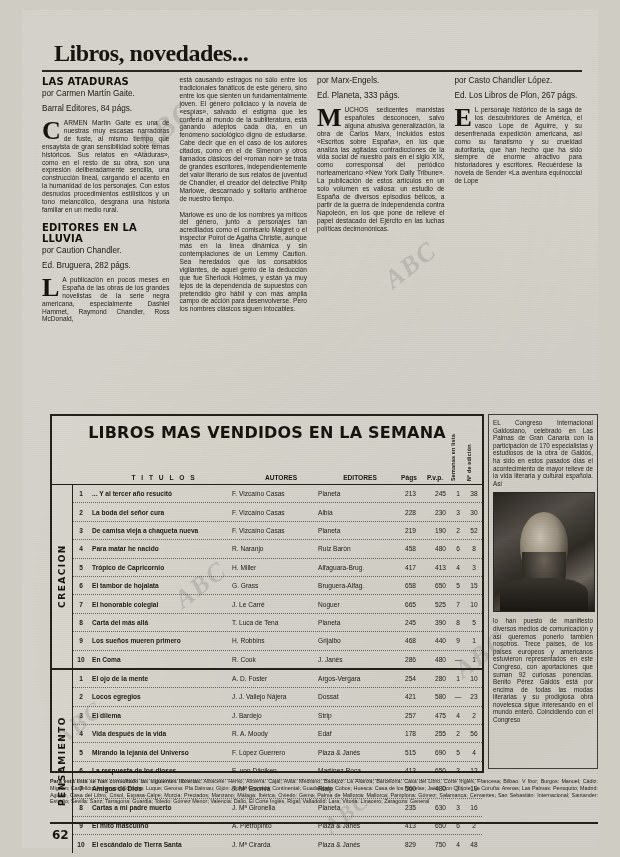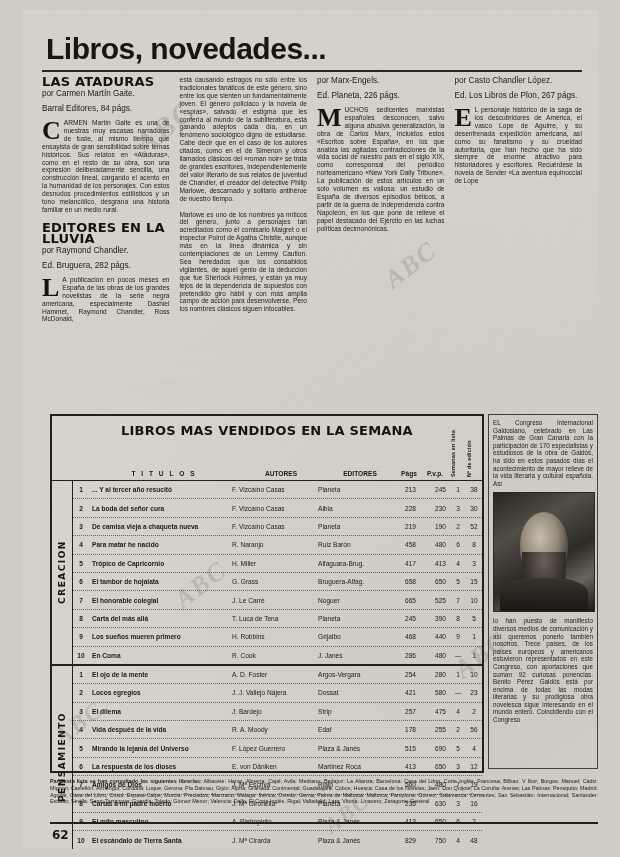--- a/index.html
+++ b/index.html
@@ -16,38 +16,38 @@
       font-family:"Liberation Serif",serif;font-style:italic;font-weight:bold;
       font-size:30px;letter-spacing:2px;transform:rotate(-38deg);}
   .wm1{left:110px;top:100px;}
   .wm2{left:360px;top:240px;font-size:26px;}
   .wm3{left:150px;top:560px;font-size:26px;}
   .wm4{left:430px;top:630px;font-size:26px;}
   .wm5{left:30px;top:700px;font-size:24px;}
   .wm6{left:300px;top:790px;font-size:22px;}
 
   .masthead{position:absolute;left:20px;top:18px;width:540px;}
-  .masthead h1{margin:4px;font-size:30px;font-weight:bold;letter-spacing:-.5px;color:#17150f;
-    font-family:Liberation Sans, sans-serif;}
+  .masthead h1{margin:12px;font-size:24px;font-weight:bold;letter-spacing:-.5px;color:#17150f;
+    font-family:Liberation Serif, serif;}
   .rule-top{position:absolute;left:20px;top:60px;width:540px;height:2px;background:#2a271f;}
 
   .cols{position:absolute;left:20px;top:66px;width:540px;height:330px;display:flex;gap:10px;}
   .col{width:128px;position:relative;}
-  .sec-h{font-size:13px;font-weight:bold;color:#141209;letter-spacing:.2px;line-height:11px;
+  .sec-h{font-size:10px;font-weight:bold;color:#141209;letter-spacing:.2px;line-height:11px;
          font-family:"DejaVu Sans",sans-serif;margin:0 0 2px 0;}
   .sec-sub{font-size:8.2px;color:#1d1a12;line-height:10px;margin:0 0 5px 0;}
   .body-t{font-size:6.6px;line-height:7.9px;text-align:justify;color:#201d15;
           font-family:"Liberation Sans",sans-serif;hyphens:auto;}
   .dropcap{float:left;font-family:"Liberation Serif",serif;font-weight:bold;
            font-size:26px;line-height:21px;padding:1px 3px 0 0;color:#15130c;}
   .spacer{height:8px;}
 
   .tablebox{position:absolute;left:28px;top:404px;width:430px;height:355px;
             border:2px solid #24211a;background:#d9d6ce;}
-  .tbl-title{text-align:center;font-size:13px;font-weight:bold;color:#16140d;
+  .tbl-title{text-align:center;font-size:16px;font-weight:bold;color:#16140d;
              padding:7px 0 5px;font-family:"DejaVu Sans",sans-serif;letter-spacing:.2px;}
   .thead{display:flex;font-size:6.6px;font-weight:bold;color:#1b1811;padding:0 2px 3px 2px;
          border-bottom:1.5px solid #24211a;align-items:flex-end;}
   .th-side{width:20px;}
   .th-rank{width:16px;}
   .th-title{flex:1;text-align:center;letter-spacing:2px;}
   .th-auth{width:86px;text-align:center;}
   .th-edit{width:72px;text-align:center;}
   .th-pags{width:26px;text-align:center;}
   .th-pvp{width:26px;text-align:center;}
@@ -108,36 +108,36 @@
 
       <div class="col">
         <div class="sec-h">LAS ATADURAS</div>
         <div class="sec-sub">por Carmen Martín Gaite.</div>
         <div class="sec-sub">Barral Editores, 84 págs.</div>
         <div class="body-t">
           <span class="dropcap">C</span><span>ARMEN Martín Gaite es una de nuestras muy escasas narradoras de fuste, al mismo tiempo que ensayista de gran sensibilidad sobre temas históricos. Sus relatos en «Ataduras», como en el resto de su obra, son una expresión deliberadamente sencilla, una construcción lineal, cargando el acento en la humanidad de los personajes. Con estos desnudos procedimientos estilísticos y un tono melancólico, desgrana una historia familiar en un medio rural.</span>
         </div>
         <div class="spacer"></div>
         <div class="sec-h">EDITORES EN LA LLUVIA</div>
-        <div class="sec-sub">por Raymond Chandler.</div>
+        <div class="sec-sub">por Caution Chandler.</div>
         <div class="sec-sub">Ed. Bruguera, 282 págs.</div>
         <div class="body-t">
           <span class="dropcap">L</span><span>A publicación en pocos meses en España de las obras de los grandes novelistas de la serie negra americana, especialmente Dashiel Hammet, Raymond Chandler, Ross McDonald,</span>
         </div>
       </div>
 
       <div class="col">
         <div class="body-t">está causando estragos no sólo entre los tradicionales fanáticos de este género, sino entre los que sienten un fundamentalmente joven. El género policiaco y la novela de «espías», salvado el estigma que les confería al mundo de la subliteratura, está ganando adeptos cada día, en un fenómeno sociológico digno de estudiarse. Cabe decir que en el caso de los autores citados, como en el de Simenon y otros llamados clásicos del «roman noir» se trata de grandes escritores, independientemente del valor literario de sus relatos de juventud de Chandler, el creador del detective Philip Marlowe, descarnado y solitario antihéroe de nuestro tiempo.</div>
         <div class="spacer"></div>
         <div class="body-t">Marlowe es uno de los nombres ya míticos del género, junto a personajes tan acreditados como el comisario Maigret o el inspector Poirot de Agatha Christie, aunque más en la línea dinámica y sin contemplaciones de un Lemmy Caution. Sea heredados que los consabidos vigilantes, de aquel genio de la deducción que fue Sherlock Holmes, y están ya muy lejos de la dependencia de supuestos con pretendido giro hábil y con más amplia campo de acción para desenvolverse. Pero los nombres clásicos siguen intocables.</div>
       </div>
 
       <div class="col">
         <div class="sec-sub">por Marx-Engels.</div>
-        <div class="sec-sub">Ed. Planeta, 226 págs.</div>
+        <div class="sec-sub">Ed. Planeta, 333 págs.</div>
         <div class="body-t">
           <span class="dropcap">M</span><span>UCHOS sedicentes marxistas españoles desconocen, salvo alguna abusiva generalización, la obra de Carlos Marx, incluidos estos «Escritos sobre España», en los que analiza las agitadas contradicciones de la vida social de nuestro país en el siglo XIX, como corresponsal del periódico norteamericano «New York Daily Tribune». La publicación de estos artículos en un solo volumen es valiosa: un estudio de España de diversos episodios bélicos, a partir de la guerra de Independencia contra Napoleón, en los que pone de relieve el papel destacado del Ejército en las luchas políticas decimonónicas.</span>
         </div>
       </div>
 
       <div class="col">
         <div class="sec-sub">por Casto Chandler López.</div>
         <div class="sec-sub">Ed. Los Libros de Plon, 267 págs.</div>
         <div class="body-t">
           <span class="dropcap">E</span><span>L personaje histórico de la saga de los descubridores de América, el vasco Lope de Aguirre, y su desenfrenada expedición americana, así como su fanatismo y su crueldad autoritaria, que han hecho que ha sido siempre de enorme atractivo para historiadores y escritores. Recuérdese la novela de Sender «La aventura equinoccial de Lope</span>

